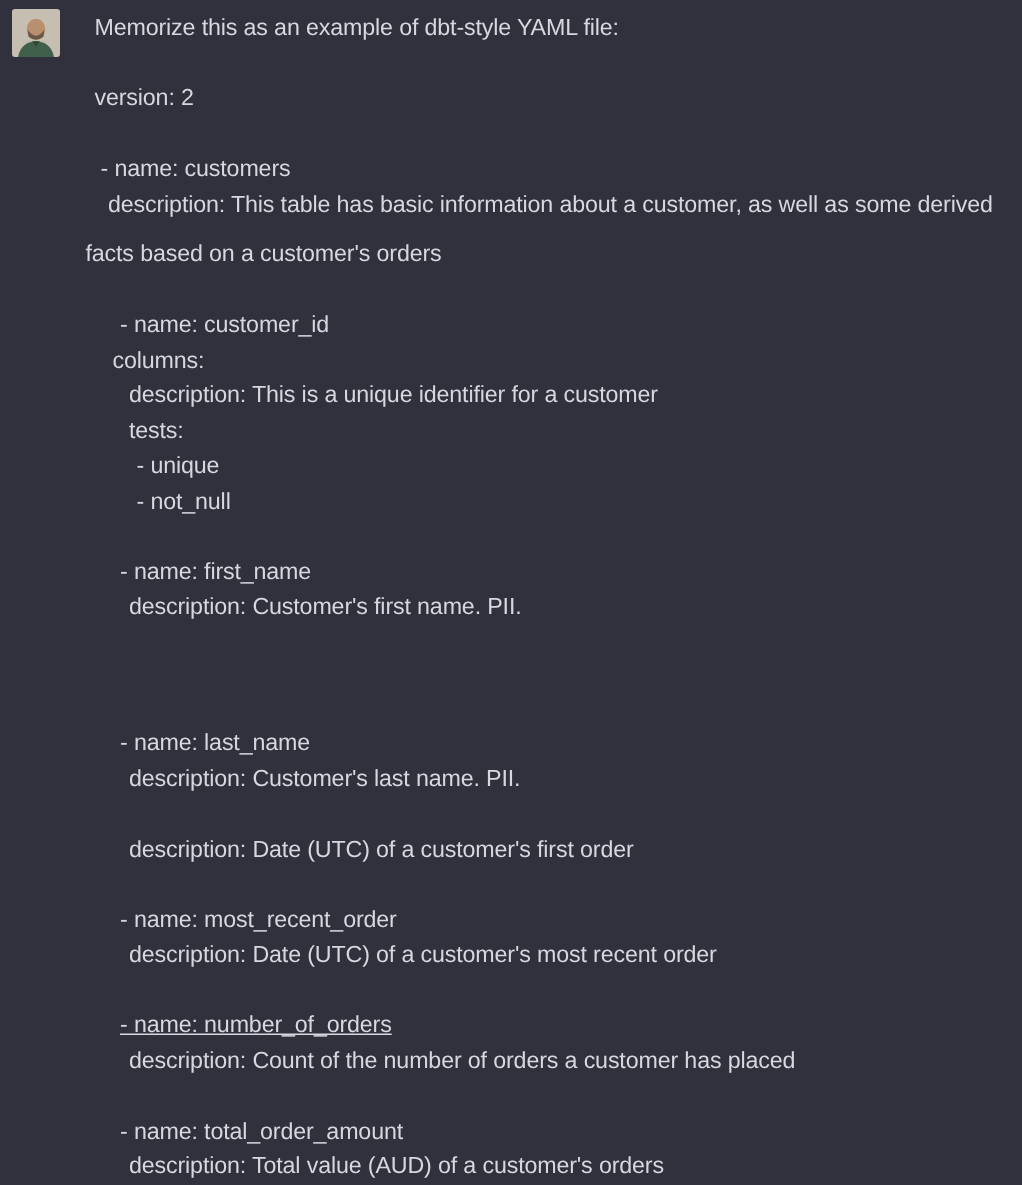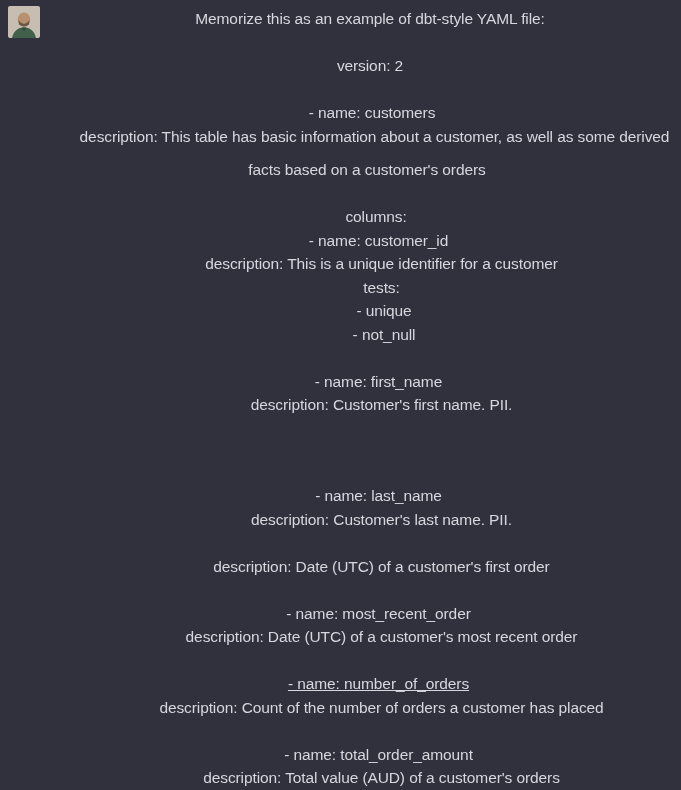--- a/index.html
+++ b/index.html
@@ -8,21 +8,20 @@
     width: 681px;
     height: 790px;
     overflow: hidden;
     font-family: "Liberation Sans", "DejaVu Sans", sans-serif;
   }
   .chat-view {
     position: relative;
     width: 681px;
     height: 790px;
     box-sizing: border-box;
-    text-align: center;
   }
   .avatar {
     position: absolute;
     left: 8px;
     top: 6px;
     width: 32px;
     height: 32px;
     border-radius: 2px;
     overflow: hidden;
   }
@@ -60,22 +59,22 @@
 
   <div class="message-content">
       <div class="line" style="padding-left: 6px;">Memorize this as an example of dbt-style YAML file:</div>
       <div class="line" style="padding-left: 0px;">&nbsp;</div>
       <div class="line" style="padding-left: 6px;">version: 2</div>
       <div class="line" style="padding-left: 0px;">&nbsp;</div>
       <div class="line" style="padding-left: 10px;">- name: customers</div>
       <div class="line" style="padding-left: 15px;">description: This table has basic information about a customer, as well as some derived</div>
       <div class="line" style="padding-left: 0px; margin-top: 10px;">facts based on a customer's orders</div>
       <div class="line" style="padding-left: 0px;">&nbsp;</div>
+      <div class="line" style="padding-left: 23px;">- name: customer_id</div>
       <div class="line" style="padding-left: 18px;">columns:</div>
-      <div class="line" style="padding-left: 23px;">- name: customer_id</div>
       <div class="line" style="padding-left: 29px;">description: This is a unique identifier for a customer</div>
       <div class="line" style="padding-left: 29px;">tests:</div>
       <div class="line" style="padding-left: 34px;">- unique</div>
       <div class="line" style="padding-left: 34px;">- not_null</div>
       <div class="line" style="padding-left: 0px;">&nbsp;</div>
       <div class="line" style="padding-left: 23px;">- name: first_name</div>
       <div class="line" style="padding-left: 29px;">description: Customer's first name. PII.</div>
       <div class="line" style="padding-left: 0px;">&nbsp;</div>
       <div class="line" style="padding-left: 23px; margin-top: 44px;">- name: last_name</div>
       <div class="line" style="padding-left: 29px;">description: Customer's last name. PII.</div>

